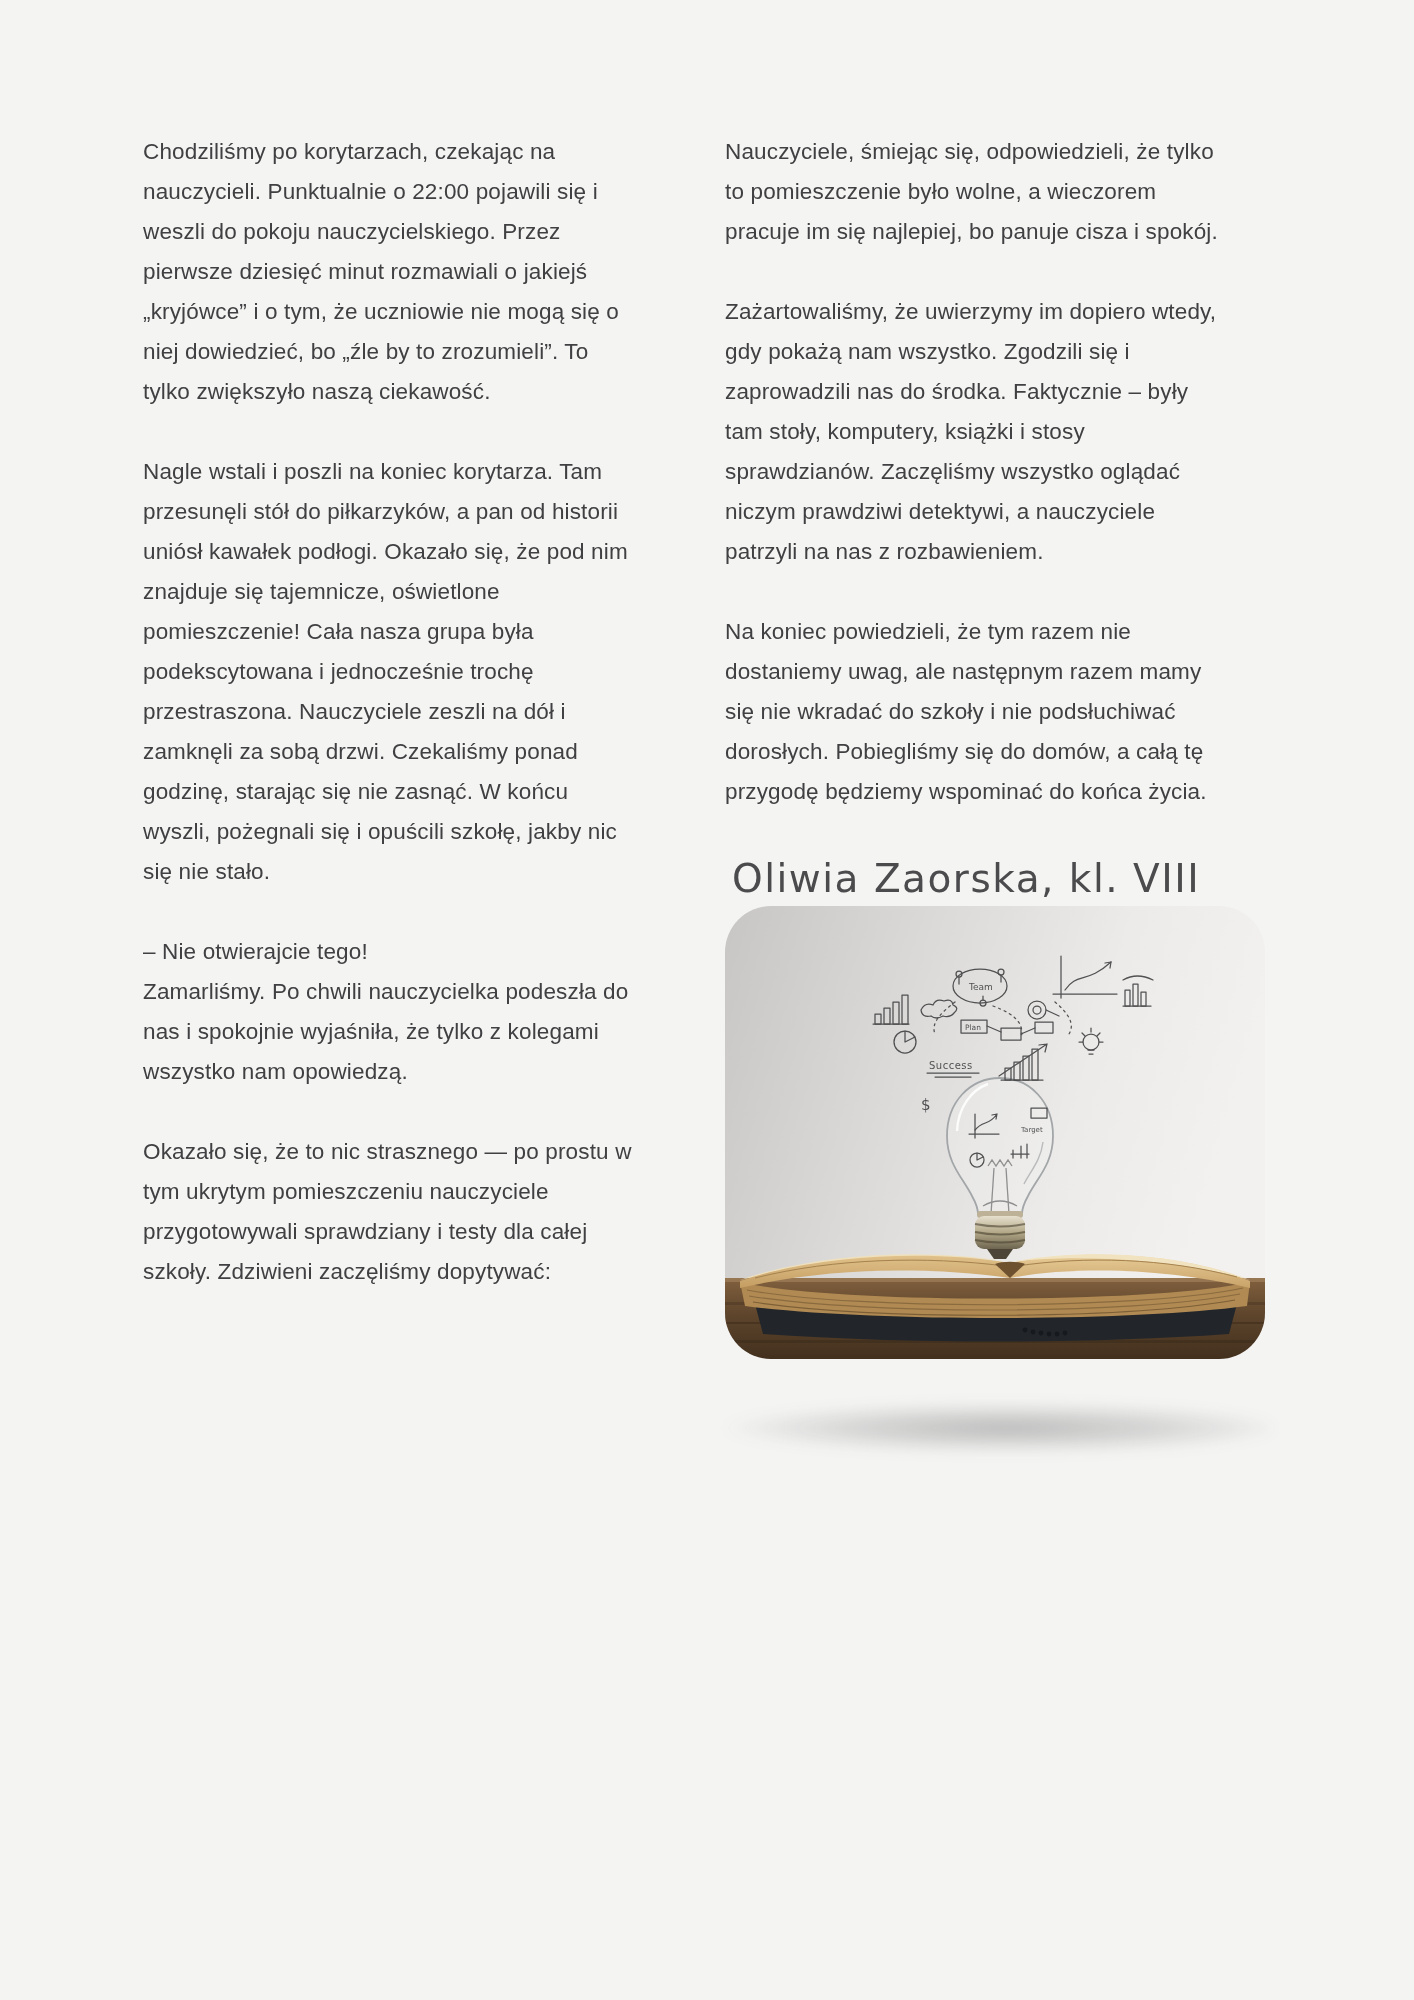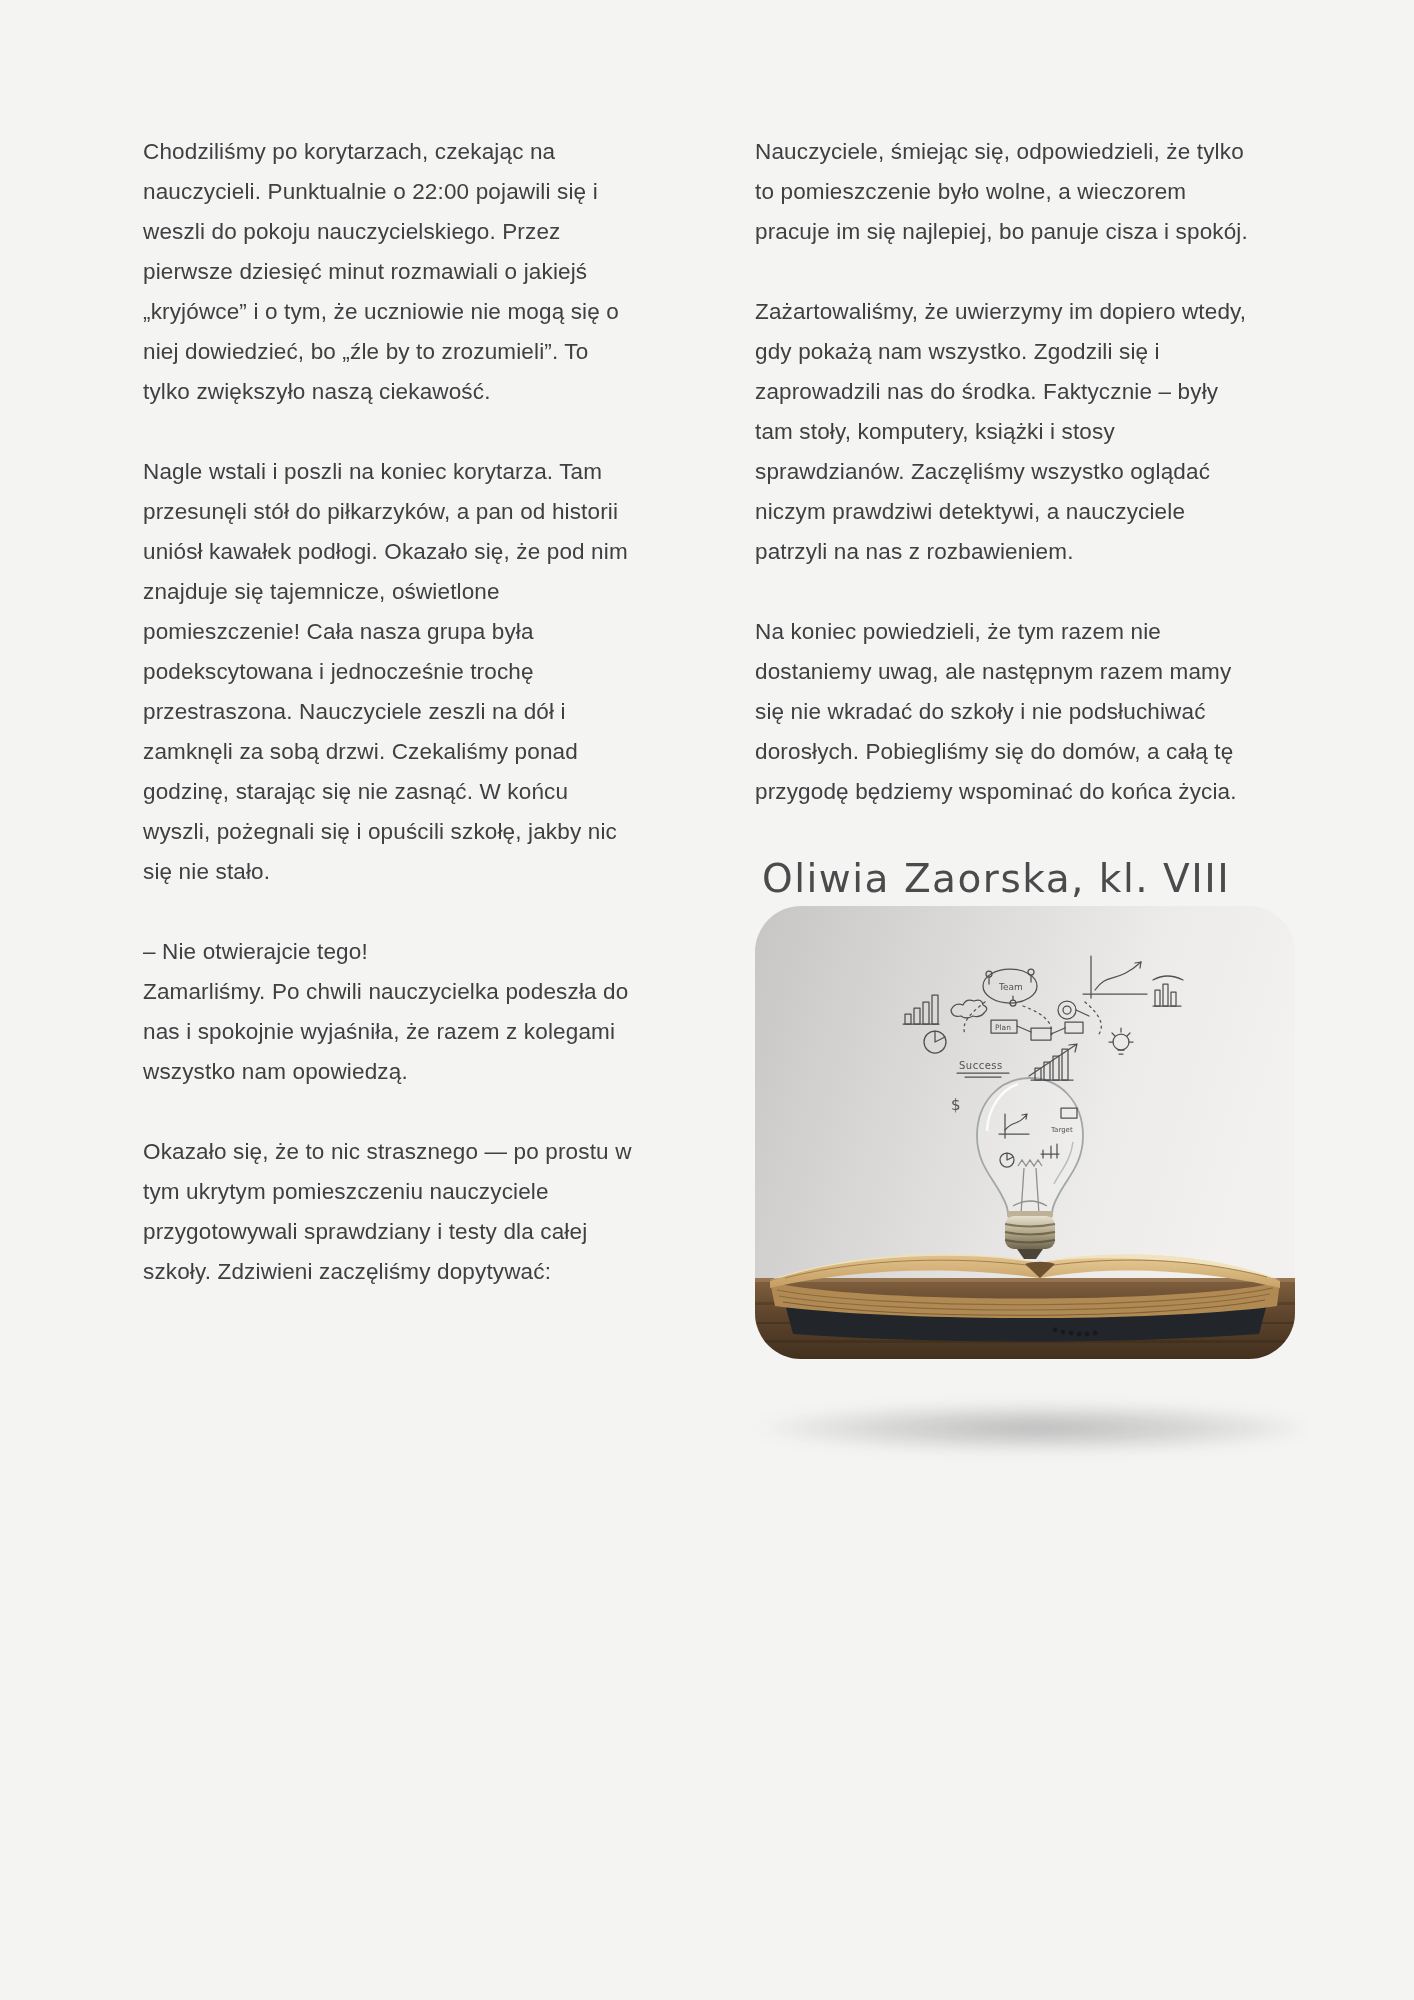--- a/index.html
+++ b/index.html
@@ -10,21 +10,21 @@
     -webkit-font-smoothing:antialiased;
   }
   .page{
     position:relative;
     width:1414px;height:2000px;
     overflow:hidden;
   }
   .content{
     display:grid;
     grid-template-columns:540px 540px;
-    column-gap:72px;
+    column-gap:42px;
     padding:132px 143px 0 143px;
     align-items:start;
   }
   .col{min-width:0;}
   .col p{
     margin:0 0 40px 0;
     width:494px;
     font-size:22.5px;
     line-height:40px;
     letter-spacing:0.15px;
@@ -59,21 +59,21 @@
 </head>
 <body>
 
 <div class="page">
   <div class="content">
 
     <div class="col">
       <p>Chodziliśmy po korytarzach, czekając na nauczycieli. Punktualnie o 22:00 pojawili się i weszli do pokoju nauczycielskiego. Przez pierwsze dziesięć minut rozmawiali o jakiejś „kryjówce” i o tym, że uczniowie nie mogą się o niej dowiedzieć, bo „źle by to zrozumieli”. To tylko zwiększyło naszą ciekawość.</p>
       <p>Nagle wstali i poszli na koniec korytarza. Tam przesunęli stół do piłkarzyków, a pan od historii uniósł kawałek podłogi. Okazało się, że pod nim znajduje się tajemnicze, oświetlone pomieszczenie! Cała nasza grupa była podekscytowana i jednocześnie trochę przestraszona. Nauczyciele zeszli na dół i zamknęli za sobą drzwi. Czekaliśmy ponad godzinę, starając się nie zasnąć. W końcu wyszli, pożegnali się i opuścili szkołę, jakby nic się nie stało.</p>
       <p>– Nie otwierajcie tego!
-Zamarliśmy. Po chwili nauczycielka podeszła do nas i spokojnie wyjaśniła, że razem z kolegami wszystko nam opowiedzą.</p>
+Zamarliśmy. Po chwili nauczycielka podeszła do nas i spokojnie wyjaśniła, że tylko z kolegami wszystko nam opowiedzą.</p>
       <p>Okazało się, że to nic strasznego — po prostu w tym ukrytym pomieszczeniu nauczyciele przygotowywali sprawdziany i testy dla całej szkoły. Zdziwieni zaczęliśmy dopytywać:</p>
     </div>
 
     <div class="col">
       <p>Nauczyciele, śmiejąc się, odpowiedzieli, że tylko to pomieszczenie było wolne, a wieczorem pracuje im się najlepiej, bo panuje cisza i spokój.</p>
       <p>Zażartowaliśmy, że uwierzymy im dopiero wtedy, gdy pokażą nam wszystko. Zgodzili się i zaprowadzili nas do środka. Faktycznie – były tam stoły, komputery, książki i stosy sprawdzianów. Zaczęliśmy wszystko oglądać niczym prawdziwi detektywi, a nauczyciele patrzyli na nas z rozbawieniem.</p>
       <p>Na koniec powiedzieli, że tym razem nie dostaniemy uwag, ale następnym razem mamy się nie wkradać do szkoły i nie podsłuchiwać dorosłych. Pobiegliśmy się do domów, a całą tę przygodę będziemy wspominać do końca życia.</p>
 
       <div class="signature">Oliwia Zaorska, kl. VIII</div>
 

